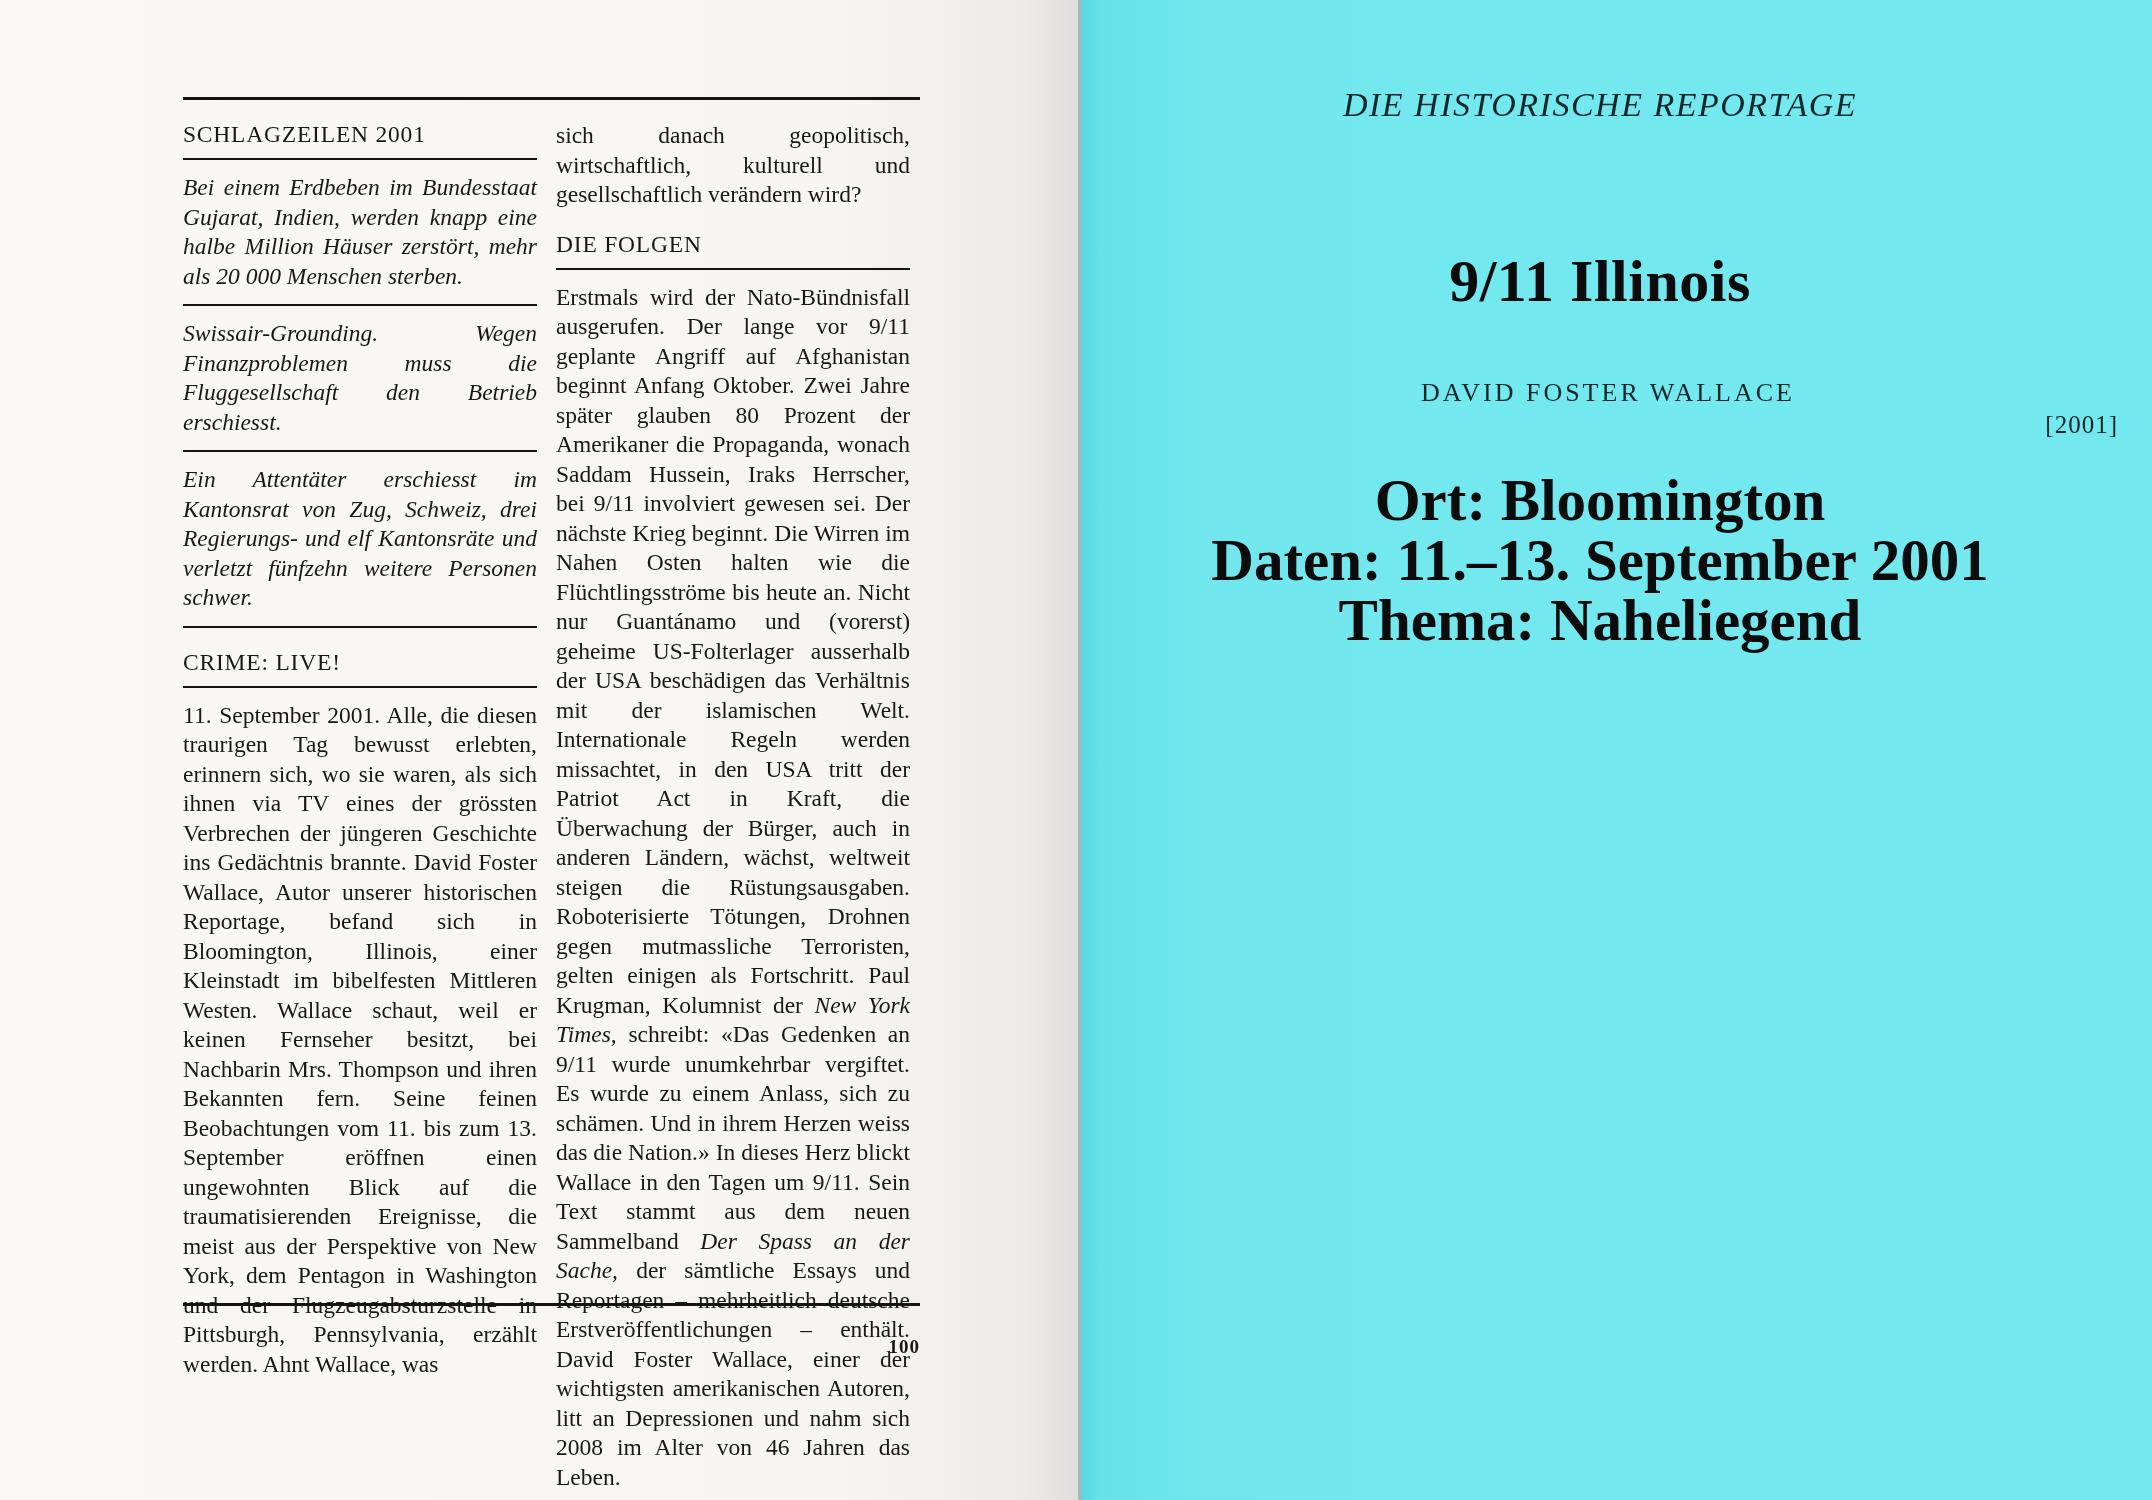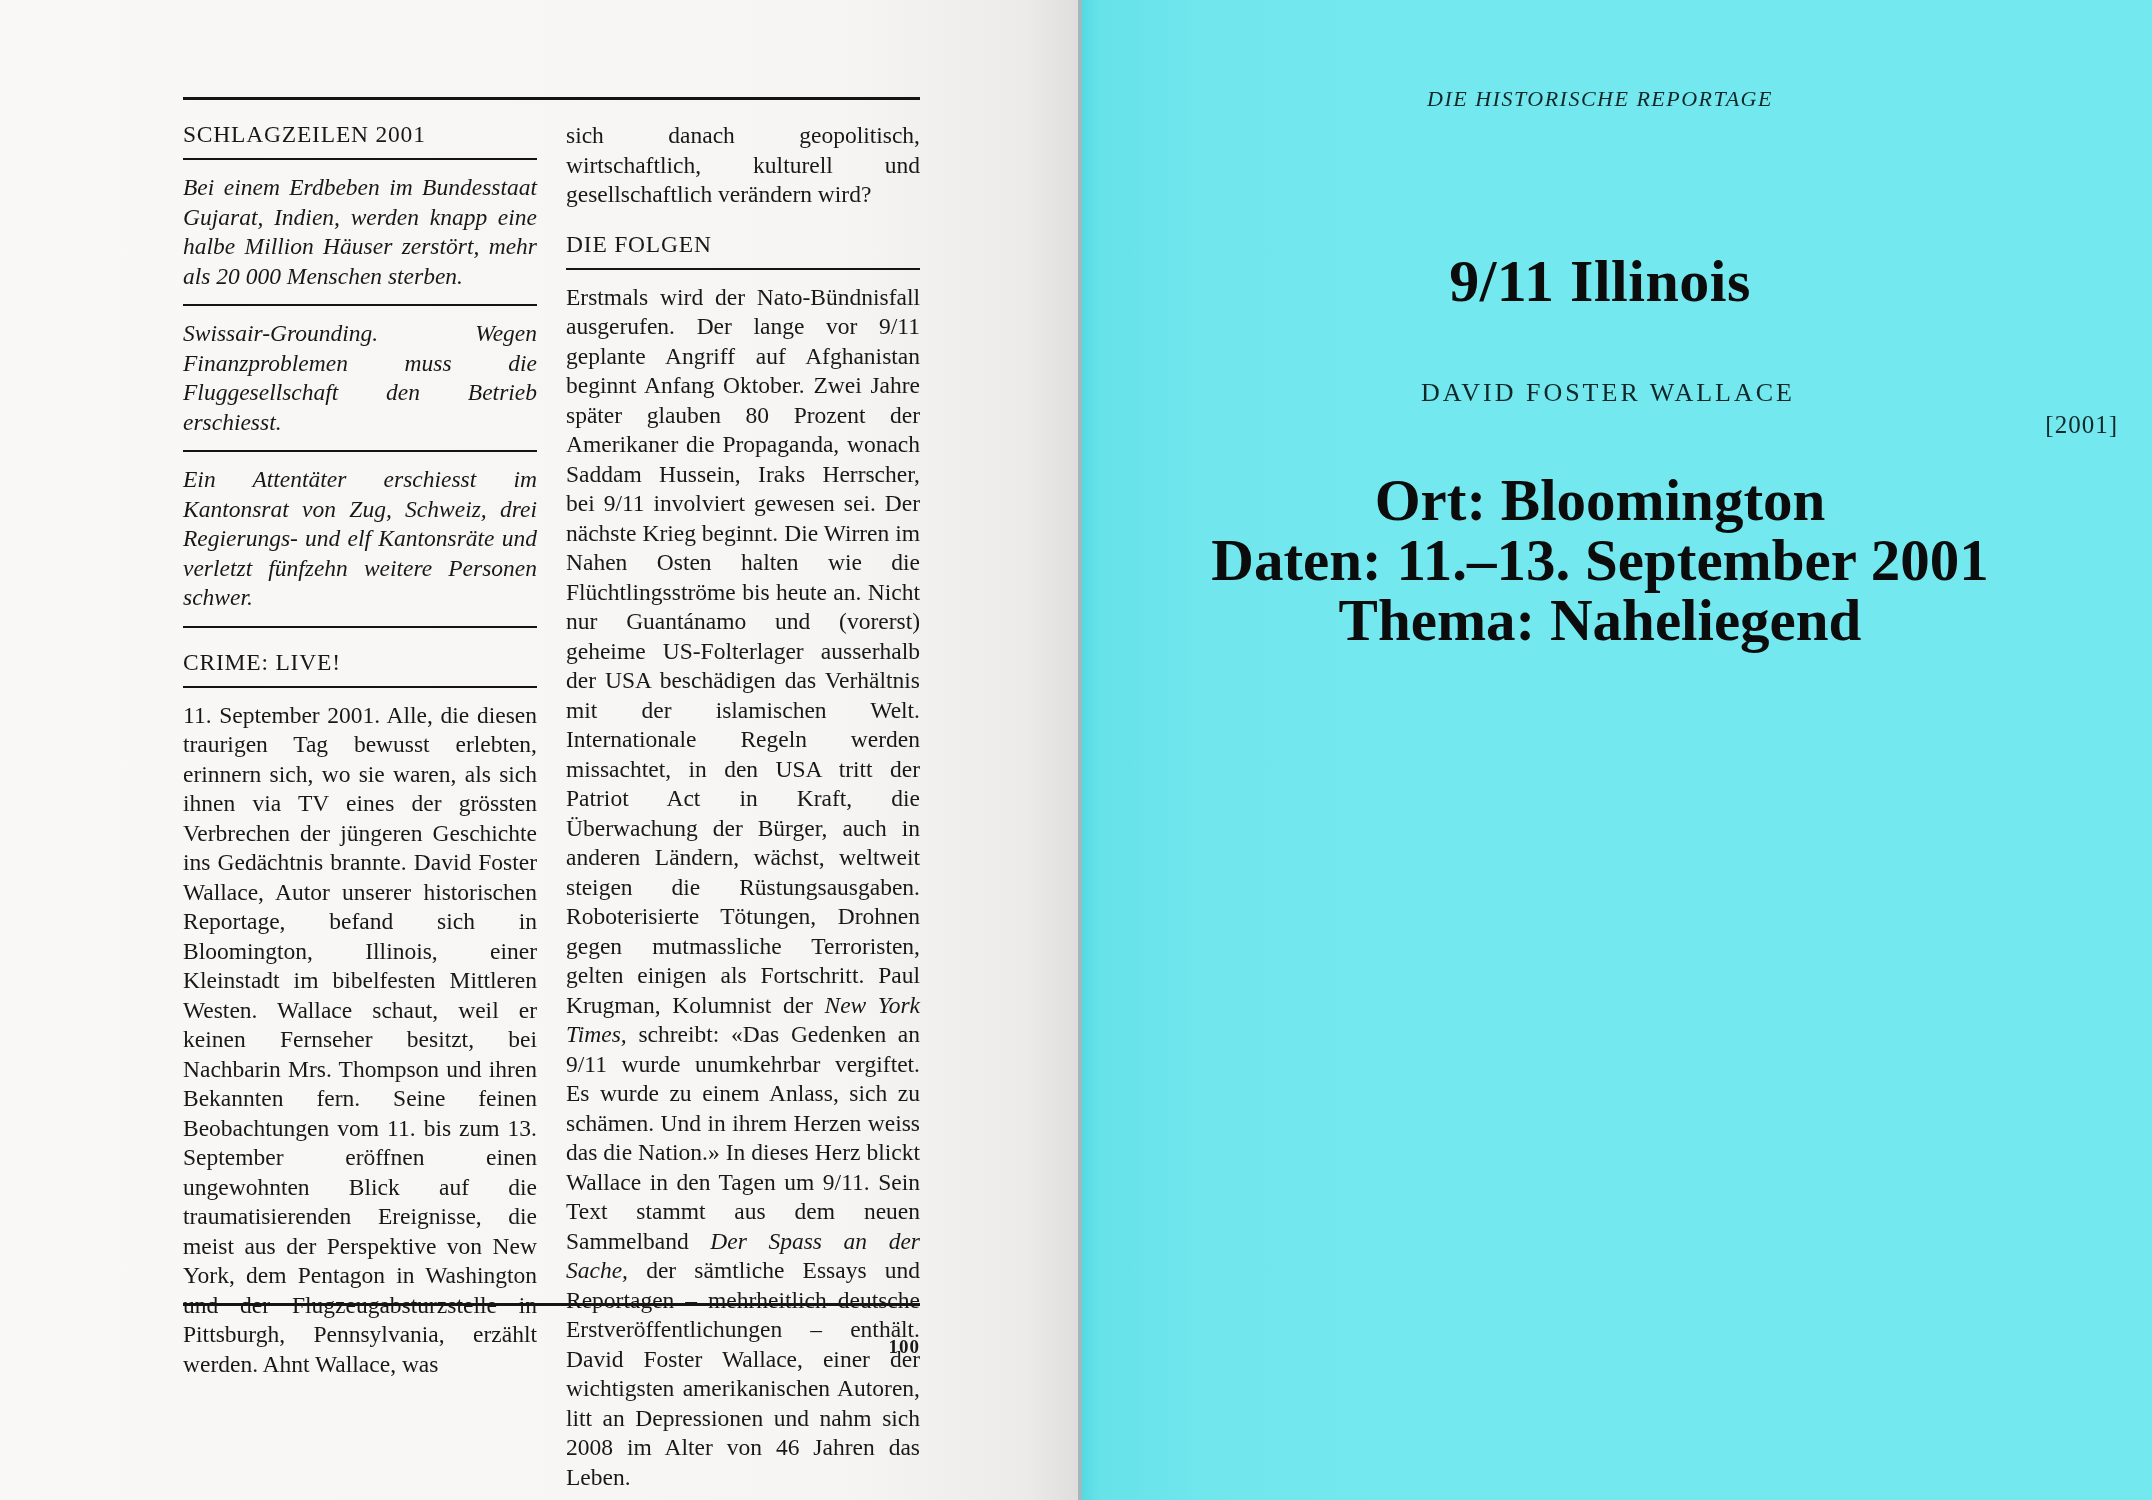--- a/index.html
+++ b/index.html
@@ -13,21 +13,21 @@
 
   
   .page-left {
     position:absolute; left:0; top:0; bottom:0; width:1078px;
     background:linear-gradient(to right,#f9f8f6 0%,#f6f5f3 78%,#ecebe9 95%,#dfdedc 100%);
   }
   .lp-content { position:absolute; left:183px; top:0; width:737px; height:100%; }
   .rule-top, .rule-bottom { position:absolute; left:0; width:737px; height:3px; background:#141414; }
   .rule-top { top:97px; }
   .rule-bottom { top:1303px; }
-  .cols { position:absolute; left:0; top:100px; width:737px; display:flex; gap:29px; }
+  .cols { position:absolute; left:0; top:100px; width:737px; display:flex; gap:19px; }
   .col { width:354px; }
 
   h2.colhead {
     font-size:23.5px; font-weight:400; letter-spacing:0.8px;
     line-height:29px; margin:20px 0 0;
   }
   .rule { height:2px; background:#141414; }
   .rule.after-h { margin-top:9px; }
   .rule.between { margin-top:13px; }
 
@@ -55,21 +55,21 @@
 
   
   .page-right {
     position:absolute; left:1082px; right:0; top:0; bottom:0;
     background:linear-gradient(to right,#54d9e2 0px,#66e2e9 16px,#71e6ed 130px,#74e8ef 320px,#74e8ef 100%);
   }
   .rp-content { position:absolute; left:0; top:0; width:1036px; height:100%; }
   .kicker {
     position:absolute; top:86px; left:0; width:100%;
     text-align:center; font-style:italic;
-    font-size:22px; letter-spacing:1.5px; color:#10282a;
+    font-size:34px; letter-spacing:1.5px; color:#10282a;
   }
   h1.title {
     position:absolute; top:248px; left:0; width:100%; margin:0;
     text-align:center; font-size:60px; font-weight:700; letter-spacing:0.5px;
     color:#0c0c0c; line-height:1.1;
   }
   .author {
     position:absolute; top:378px; left:8px; width:100%;
     text-align:center; font-size:26px; letter-spacing:3px; color:#10282a;
   }

